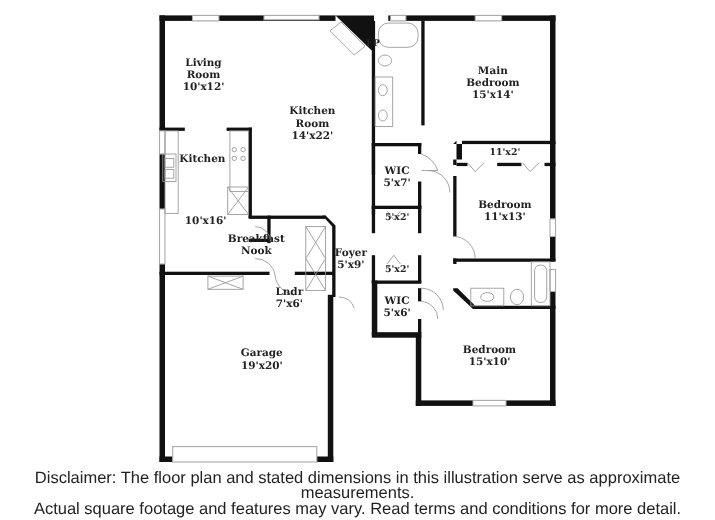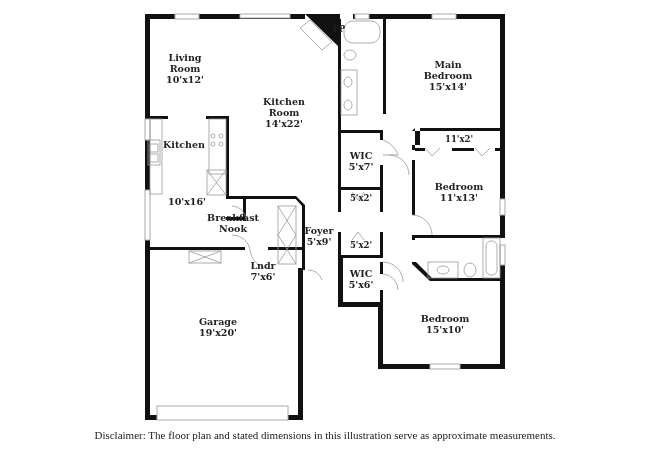--- a/index.html
+++ b/index.html
@@ -1,21 +1,21 @@
 <!DOCTYPE html>
 <html><head>
 <meta charset="utf-8">
 <style>
   html, body { margin:0; padding:0; background:#ffffff; }
   body { width:650px; height:473px; position:relative; overflow:hidden; font-family:"DejaVu Serif", serif; }
   #plan { position:absolute; left:0; top:0; width:650px; height:473px; }
   .lbl { position:absolute; text-align:center; font-family:"DejaVu Serif", serif; font-weight:bold; font-size:9.5px; line-height:11px; color:#222; white-space:nowrap; transform:translateX(-50%); }
   .lbl span { display:block; }
   .small { font-size:8.5px; }
-  .disclaimer { position:absolute; left:0; width:650px; top:428px; text-align:center; font-family:Liberation Serif, serif; font-size:11px; line-height:14px; color:#222; }
+  .disclaimer { position:absolute; left:0; width:650px; top:428px; text-align:center; font-family:Liberation Sans, sans-serif; font-size:15px; line-height:14px; color:#222; }
   .disclaimer span { display:block; }
 </style>
 </head>
 <body>
 
 <svg id="plan" viewBox="0 0 650 473" xmlns="http://www.w3.org/2000/svg">
   <g fill="#111">
 
     <rect x="145" y="14" width="160" height="5"></rect>
 
@@ -166,21 +166,21 @@
   <span>Room</span>
   <span>10'x12'</span>
 </div>
 
 <div class="lbl" style="left:284px; top:96px;">
   <span>Kitchen</span>
   <span>Room</span>
   <span>14'x22'</span>
 </div>
 
-<div class="lbl small" style="left:317px; top:24px;padding-left:44px;">
+<div class="lbl small" style="left:317px; top:35px;padding-left:44px;">
   <span>FP</span>
 </div>
 
 <div class="lbl" style="left:184px; top:139px;">
   <span>Kitchen</span>
 </div>
 <div class="lbl" style="left:187px; top:177px;margin-top:19px;">
   <span>10'x16'</span>
 </div>
 
@@ -192,21 +192,21 @@
 <div class="lbl" style="left:263px; top:216px;margin-top:44px;">
   <span>Lndr</span>
   <span>7'x6'</span>
 </div>
 
 <div class="lbl" style="left:319px; top:225px;">
   <span>Foyer</span>
   <span>5'x9'</span>
 </div>
 
-<div class="lbl" style="left:218px; top:316px;">
+<div class="lbl" style="left:238px; top:316px;">
   <span>Garage</span>
   <span>19'x20'</span>
 </div>
 
 <div class="lbl" style="left:448px; top:59px;">
   <span>Main</span>
   <span>Bedroom</span>
   <span>15'x14'</span>
 </div>
 
@@ -237,13 +237,14 @@
   <span>11'x2'</span>
 </div>
 
 <div class="lbl" style="left:445px; top:313px;">
   <span>Bedroom</span>
   <span>15'x10'</span>
 </div>
 
 <div class="disclaimer">
   <span>Disclaimer: The floor plan and stated dimensions in this illustration serve as approximate measurements.</span>
+  <span>Actual square footage and features may vary. Read terms and conditions for more detail.</span>
 </div>
 
 </body></html>

